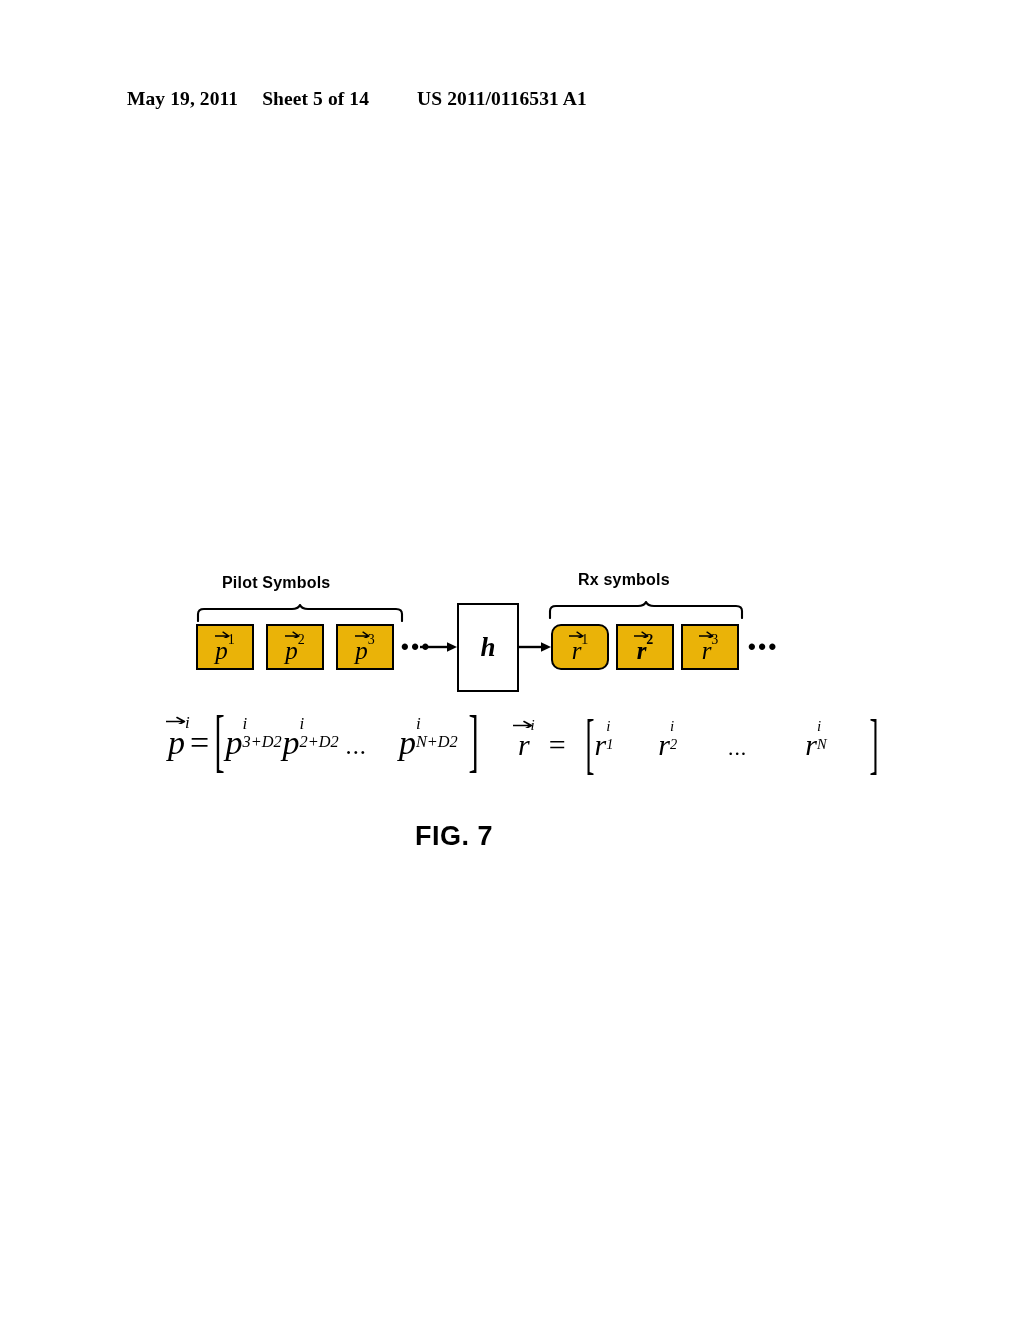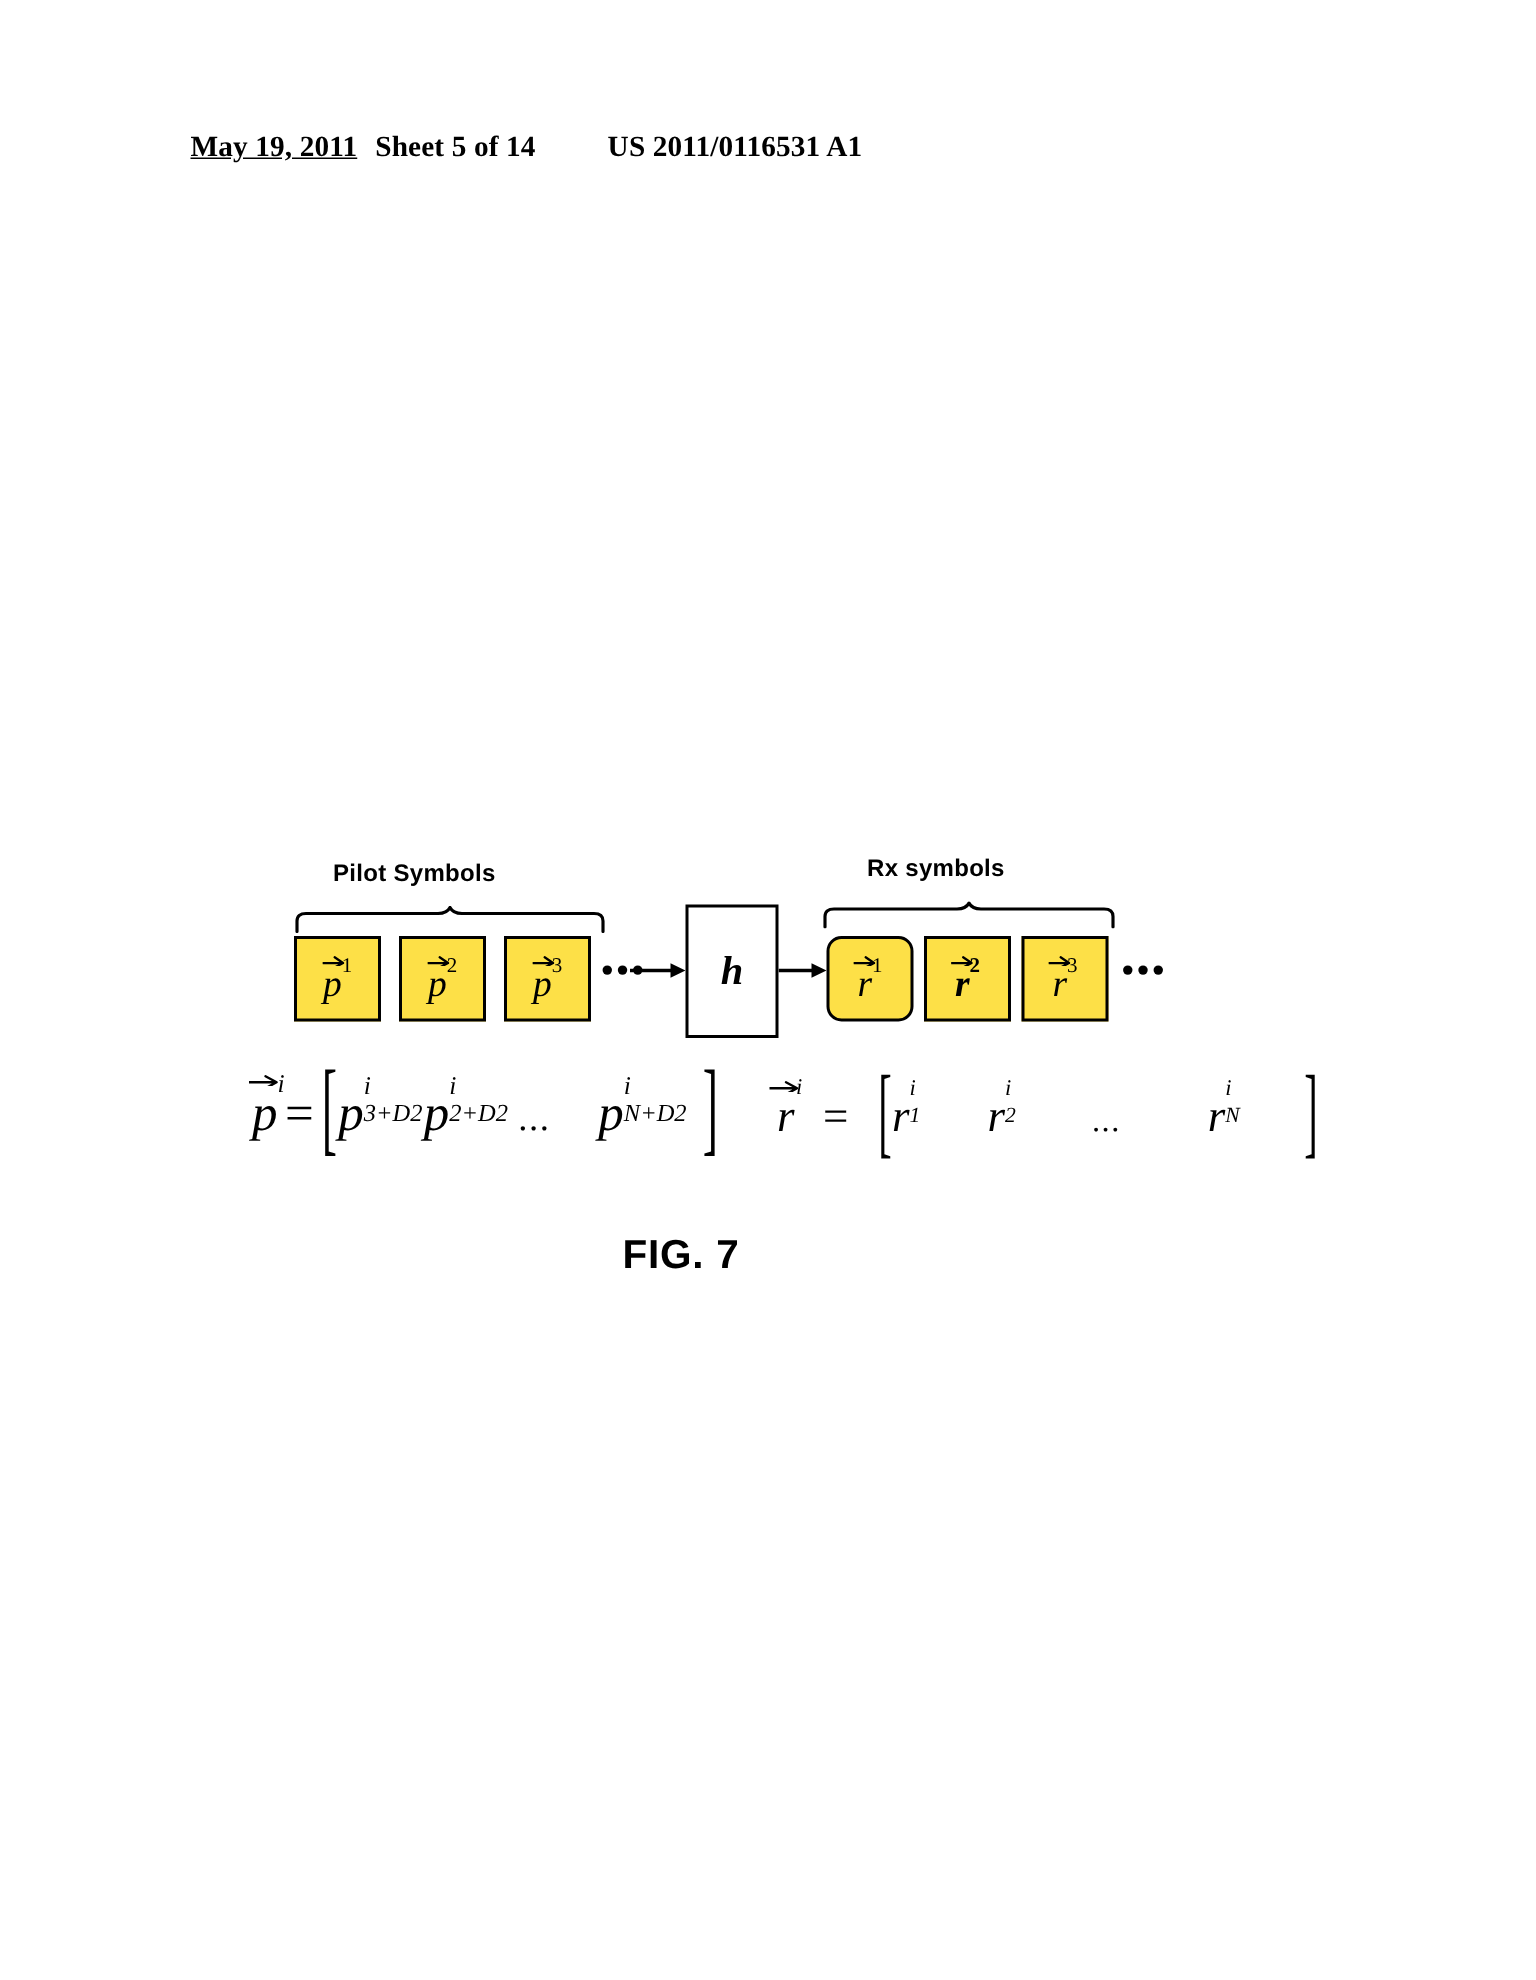--- a/index.html
+++ b/index.html
@@ -25,21 +25,21 @@
     height: 26px;
     display: flex;
     align-items: baseline;
     font-family: "Liberation Serif", serif;
     font-weight: bold;
     font-size: 19.5px;
     letter-spacing: 0.1px;
     white-space: nowrap;
   }
   #page-header .hdr-pub   { margin-right: 40px; }
-  #page-header .hdr-date  { margin-right: 12px; text-decoration: underline; }
+  #page-header .hdr-date  { margin-right: 24px; }
   #page-header .hdr-sheet { margin-right: 48px; }
 
   
   #figure-7 {
     position: absolute;
     left: 0;
     top: 0;
     width: 1024px;
     height: 1320px;
   }
@@ -63,23 +63,23 @@
   }
   #pilot-brace { left: 196px; top: 604px; width: 208px; }
   #rx-brace    { left: 548px; top: 601px; width: 196px; }
   .brace svg { display: block; width: 100%; height: 100%; }
 
   
   .symbol-box {
     position: absolute;
     box-sizing: border-box;
     border: 2px solid #000000;
-    background: #fde047;
+    background: #eab308;
     width: 58px;
-    height: 57px;
+    height: 46px;
   }
   .symbol-box .sym-inner {
     position: absolute;
     left: 0;
     top: 0;
     width: 100%;
     height: 100%;
     display: flex;
     align-items: center;
     justify-content: center;

